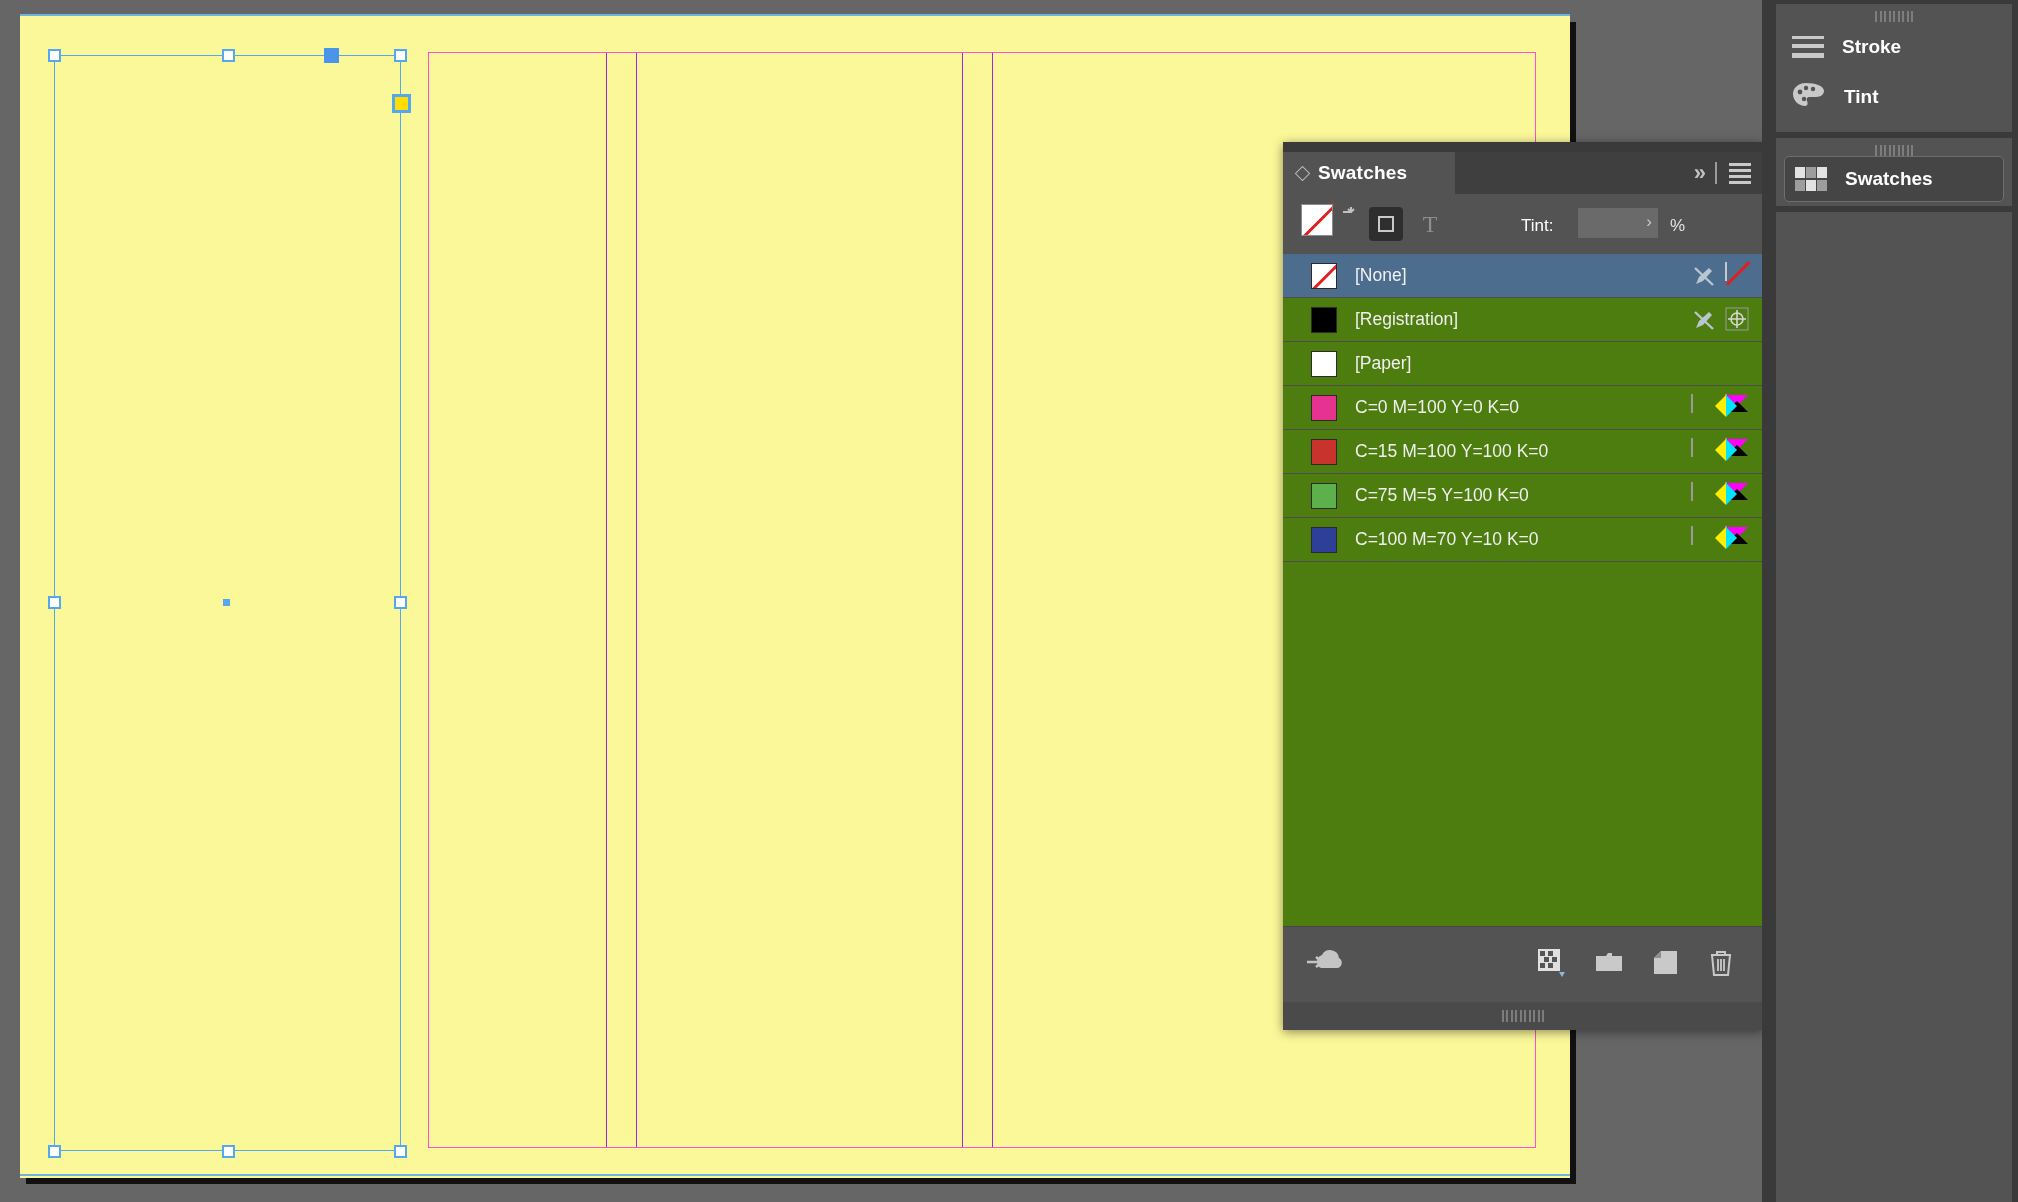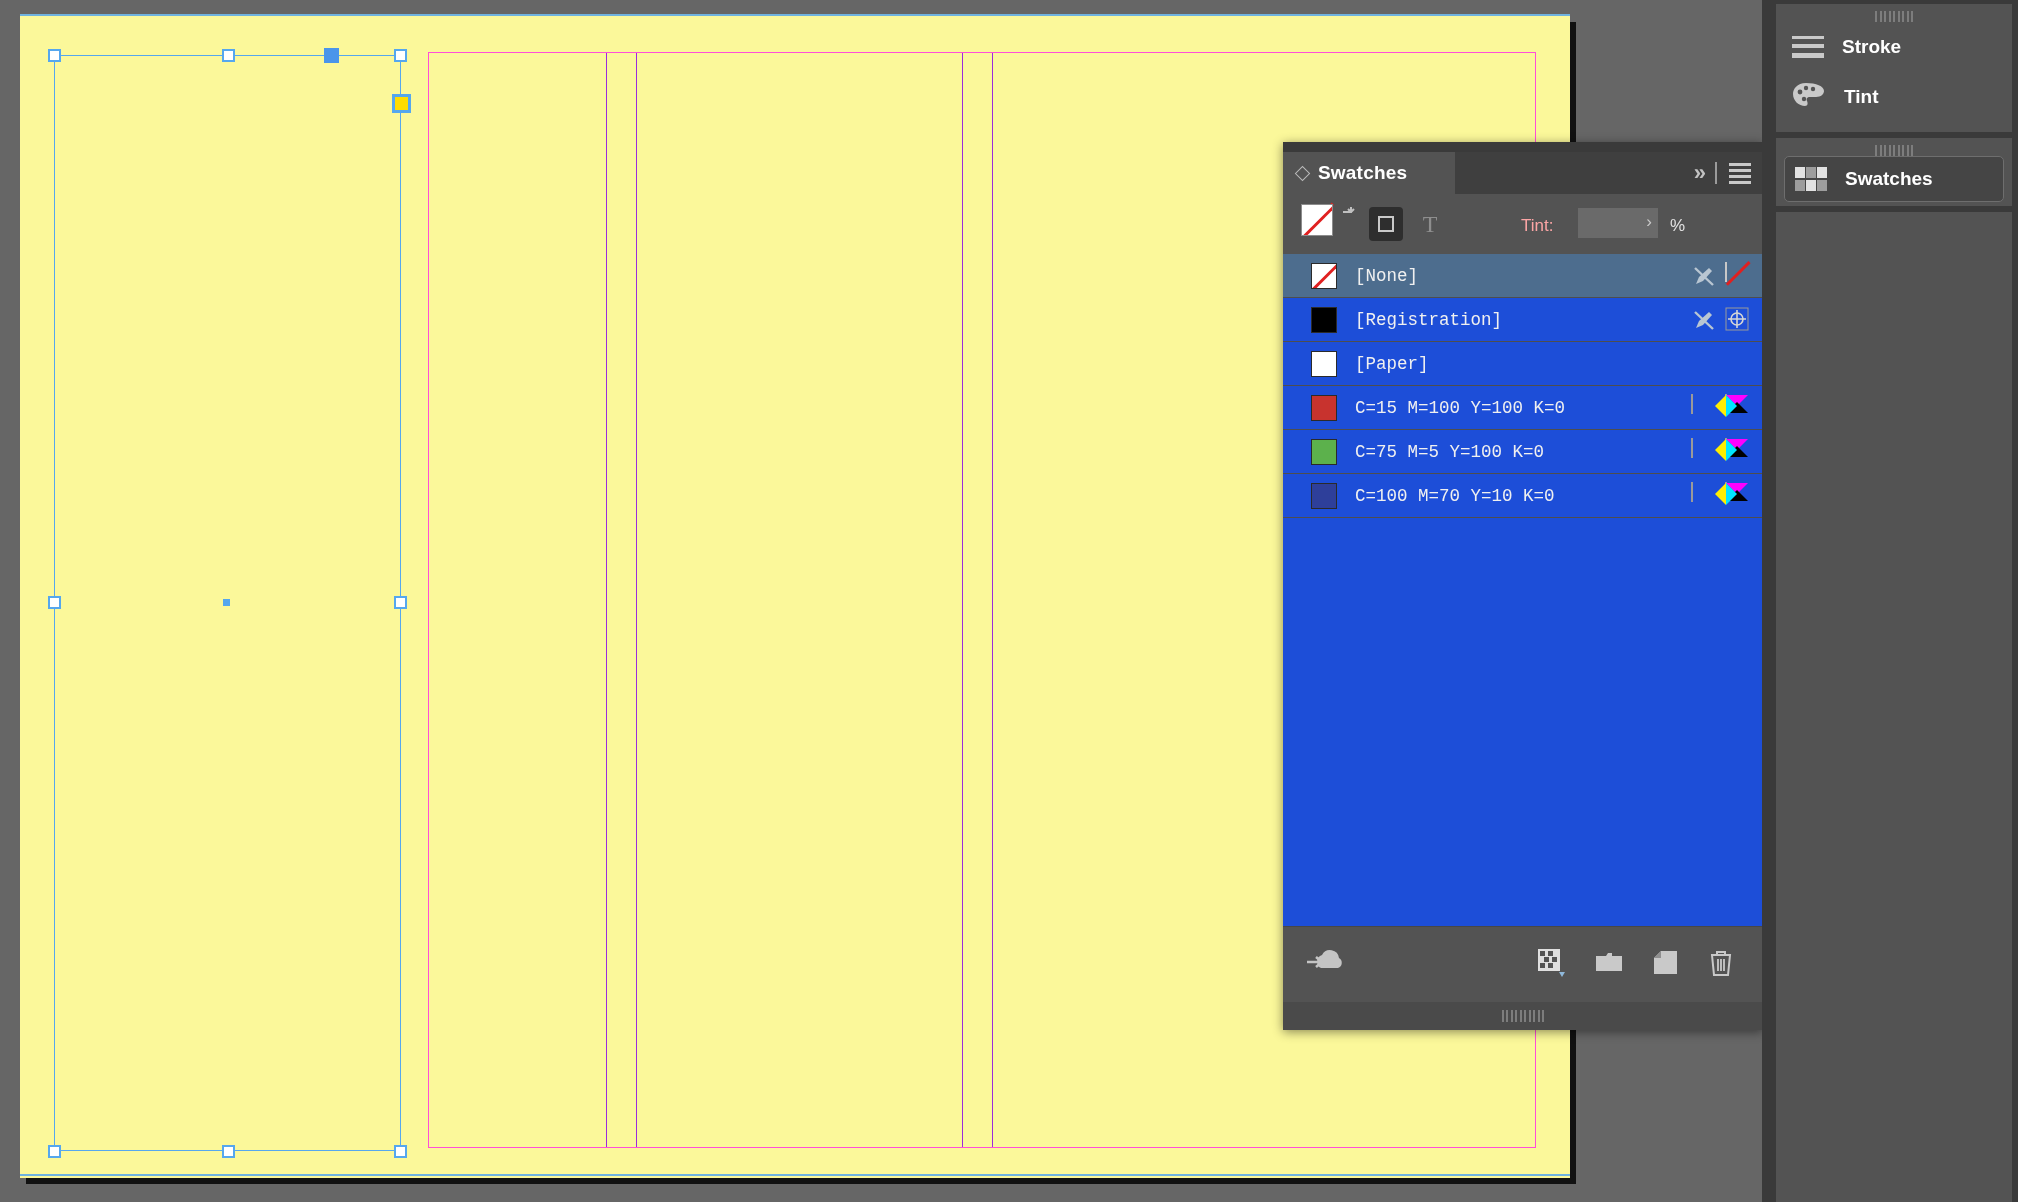--- a/index.html
+++ b/index.html
@@ -57,27 +57,27 @@
   .sw-strokebox .inner{position:absolute;left:7px;top:7px;width:14px;height:14px;background:#535353;}
   .slashline{position:absolute;left:-6px;top:14px;width:48px;height:3px;background:#e02020;
              transform:rotate(-45deg);transform-origin:center;}
   .swap{position:absolute;left:40px;top:-2px;width:16px;height:14px;}
   .btn-sq{position:absolute;left:86px;top:13px;width:34px;height:34px;background:#2e2e2e;border-radius:4px;
           display:flex;align-items:center;justify-content:center;}
   .btn-sq .g{width:16px;height:16px;border:2px solid #c9c9c9;box-sizing:border-box;}
   .btn-t{position:absolute;left:130px;top:13px;width:34px;height:34px;
          display:flex;align-items:center;justify-content:center;color:#8e8e8e;font-size:24px;
          font-family:"Liberation Serif",serif;}
-  .tint-label{position:absolute;left:238px;top:22px;color:#fca5a5;font-size:17px;}
+  .tint-label{position:absolute;left:238px;top:22px;color:#ffffff;font-size:17px;}
   .tint-field{position:absolute;left:295px;top:14px;width:80px;height:30px;background:#6a6a6a;}
   .tint-chev{position:absolute;right:6px;top:4px;color:#c9c9c9;font-size:17px;}
   .pct{position:absolute;left:387px;top:22px;color:#e2e2e2;font-size:17px;}
 
   
-  .list{position:absolute;left:0;top:112px;width:480px;height:672px;background:#1d4ed8;overflow:hidden;font-family:Liberation Mono, monospace;}
+  .list{position:absolute;left:0;top:112px;width:480px;height:672px;background:#4d7c0f;overflow:hidden;}
   .row{position:relative;height:44px;display:flex;align-items:center;
        border-bottom:1px solid #4e4e4e;box-sizing:border-box;}
   .row.sel{background:#4d6d8e;}
   .chip{width:26px;height:26px;margin-left:28px;border:1px solid #2a2a2a;box-sizing:border-box;
         position:relative;overflow:hidden;flex:none;}
   .chip .slash{position:absolute;left:-5px;top:11px;width:38px;height:3px;background:#e02020;
                transform:rotate(-45deg);}
   .row-label{margin-left:18px;color:#f0f0f0;font-size:17.5px;white-space:nowrap;}
   .row-icons{position:absolute;right:12px;top:0;height:44px;display:flex;align-items:center;gap:8px;}
   .ic{width:26px;height:26px;position:relative;flex:none;}
@@ -245,20 +245,30 @@
         </span>
       </div>
 
       <div class="row">
         <span class="chip" style="background:#ffffff"></span>
         <span class="row-label">[Paper]</span>
       </div>
 
 
 
+      <div class="row">
+        <span class="chip" style="background:#e63392"></span>
+        <span class="row-label">C=0 M=100 Y=0 K=0</span>
+        <span class="row-icons">
+          <span class="ic"><span class="ic-tile"></span></span>
+          <span class="ic">
+            <span class="ic-cmyk"><span class="cm-t"></span><span class="cm-b"></span><span class="cm-l"></span><span class="cm-r"></span></span>
+          </span>
+        </span>
+      </div>
 
 
       <div class="row">
         <span class="chip" style="background:#c8332e"></span>
         <span class="row-label">C=15 M=100 Y=100 K=0</span>
         <span class="row-icons">
           <span class="ic"><span class="ic-tile"></span></span>
           <span class="ic">
             <span class="ic-cmyk"><span class="cm-t"></span><span class="cm-b"></span><span class="cm-l"></span><span class="cm-r"></span></span>
           </span>

